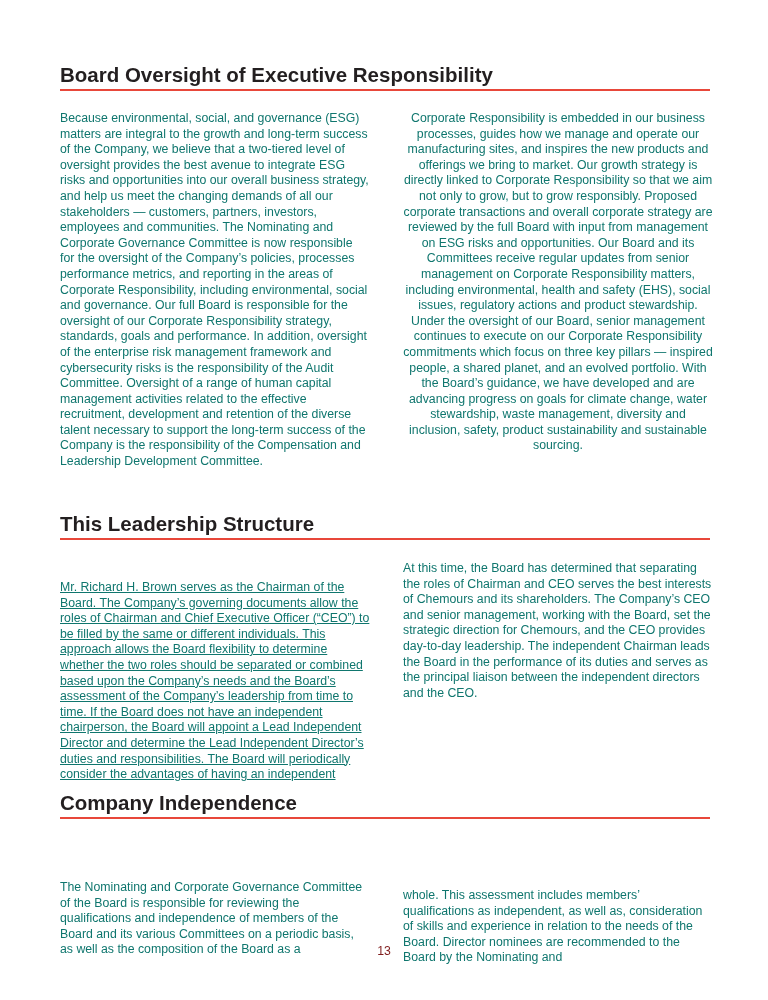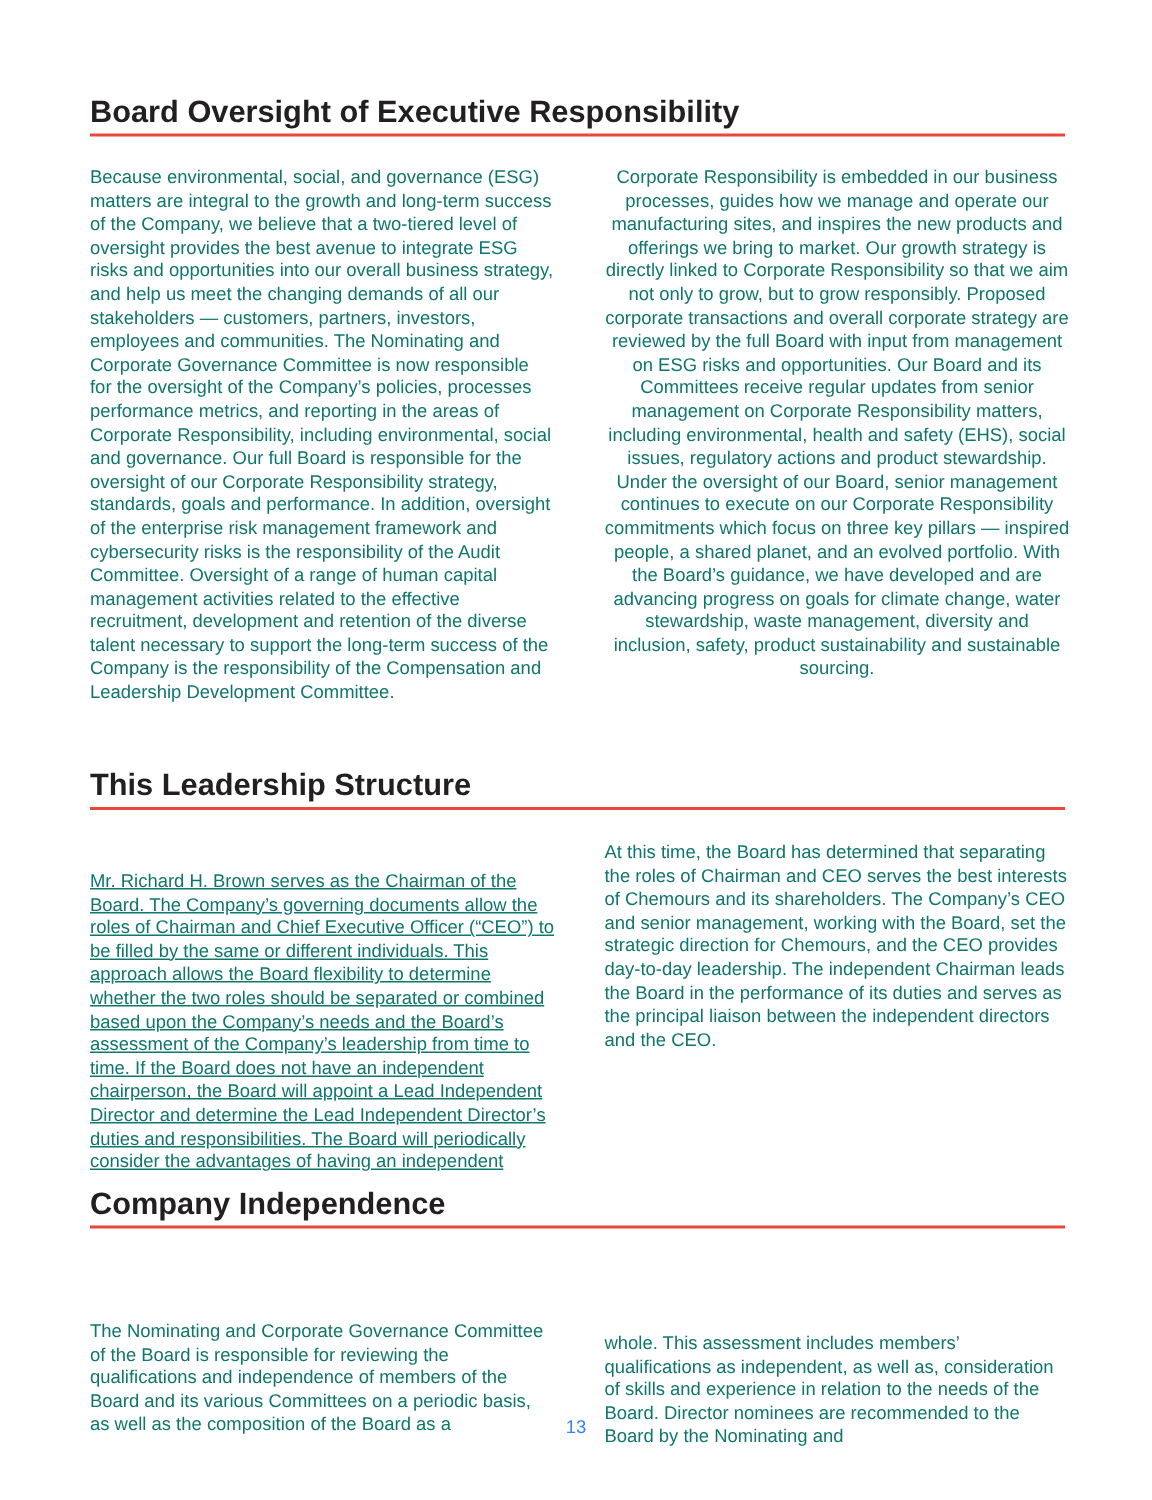--- a/index.html
+++ b/index.html
@@ -41,21 +41,21 @@
     }
     .col-left { left: 60px; }
     .col-right { left: 403px; }
     .page-number {
       position: absolute;
       top: 944px;
       left: 0;
       width: 768px;
       text-align: center;
       font-size: 12.3px;
-      color: #3b82f6;
+      color: #7f1d1d;
     }
   </style>
 </head>
 <body>
 
 <h2 class="section-title" style="top: 63px; border-bottom-color: rgb(232, 71, 58);">Board Oversight of Executive Responsibility</h2>
 <div class="col col-left" style="top:111px;">
   <p>Because environmental, social, and governance (ESG) matters are integral to the growth and long-term success of the Company, we believe that a two-tiered level of oversight provides the best avenue to integrate ESG risks and opportunities into our overall business strategy, and help us meet the changing demands of all our stakeholders — customers, partners, investors, employees and communities. The Nominating and Corporate Governance Committee is now responsible for the oversight of the Company’s policies, processes performance metrics, and reporting in the areas of Corporate Responsibility, including environmental, social and governance. Our full Board is responsible for the oversight of our Corporate Responsibility strategy, standards, goals and performance. In addition, oversight of the enterprise risk management framework and cybersecurity risks is the responsibility of the Audit Committee. Oversight of a range of human capital management activities related to the effective recruitment, development and retention of the diverse talent necessary to support the long-term success of the Company is the responsibility of the Compensation and Leadership Development Committee.</p>
 </div>
 <div class="col col-right" style="top:111px;text-align:center;">

